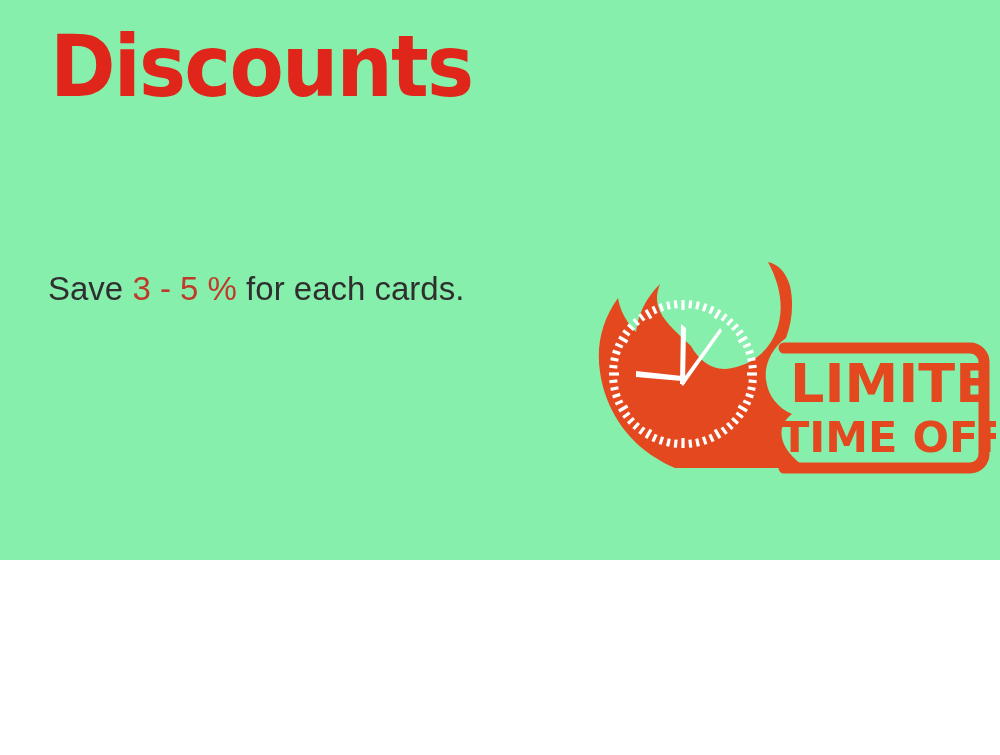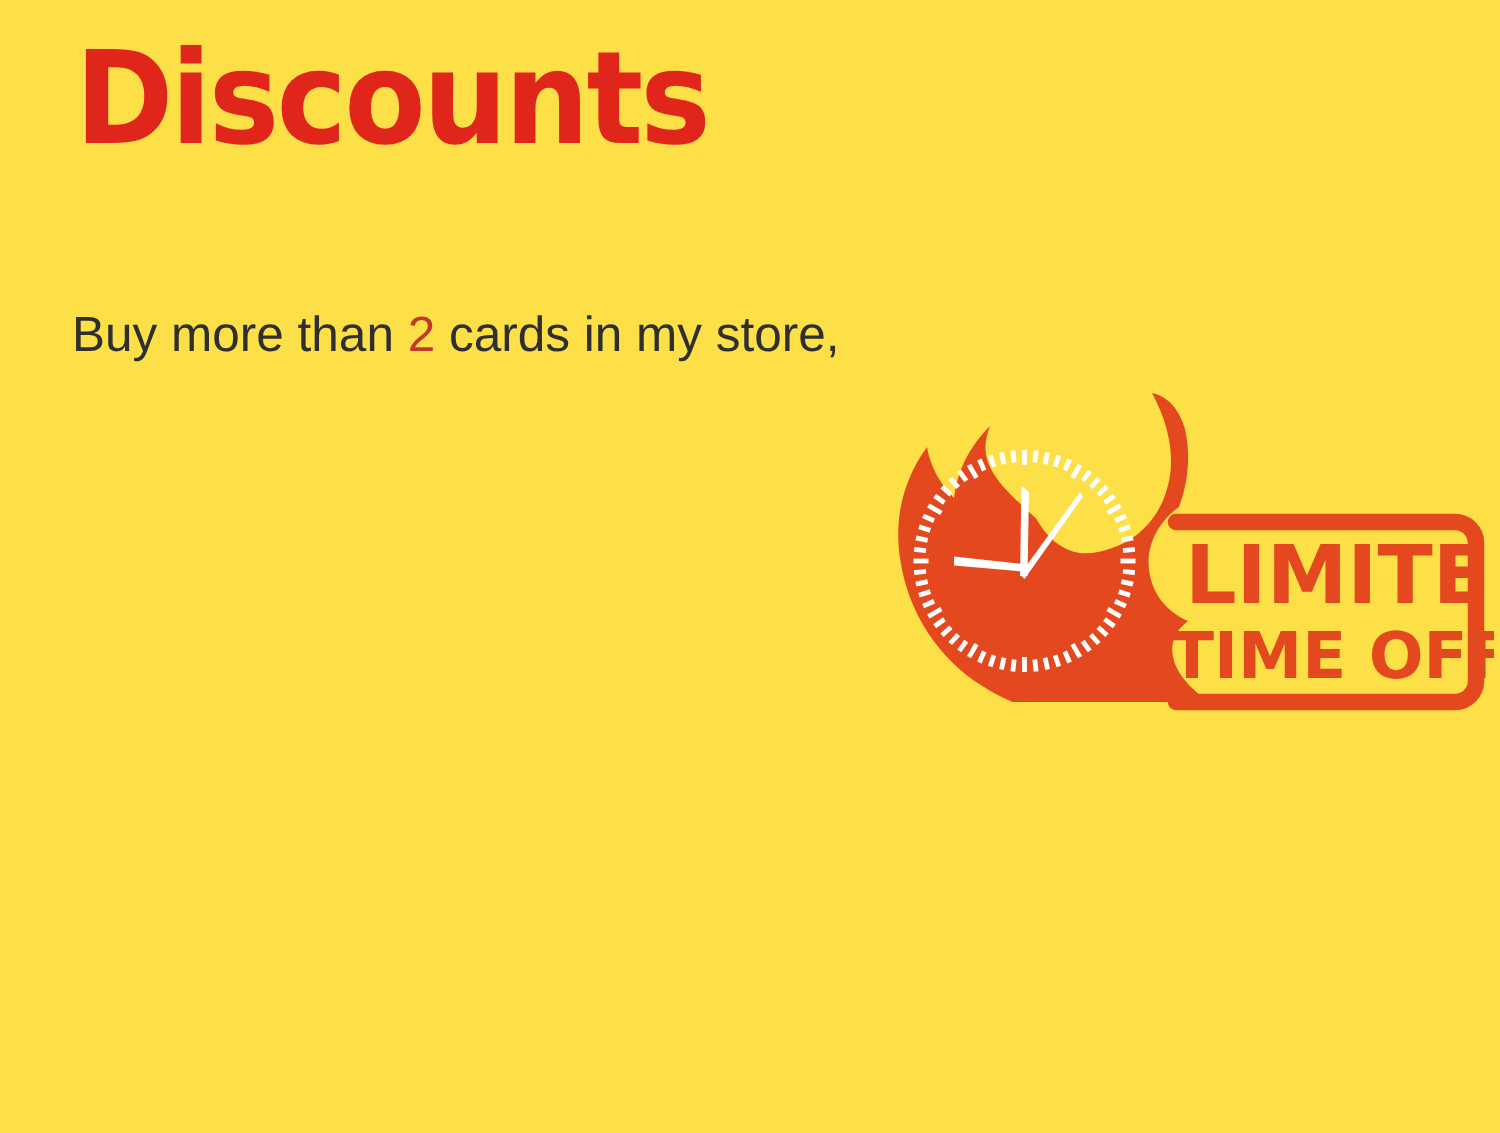--- a/index.html
+++ b/index.html
@@ -6,22 +6,22 @@
     margin: 0;
     padding: 0;
     background: #ffffff;
   }
   body {
     font-family: "Liberation Sans", sans-serif;
   }
   #page {
     position: relative;
     width: 1000px;
-    height: 755px;
-    background: #fde047;
+    height: 560px;
+    background: #86efac;
     overflow: hidden;
   }
 
   
   #title {
     position: absolute;
     left: 50px;
     top: 18px;
     font-family: "DejaVu Sans", sans-serif;
     font-weight: bold;
@@ -117,24 +117,24 @@
     letter-spacing: 0px;
   }
 </style>
 </head>
 <body>
 
 <div id="page">
 
   <div id="title">Discounts</div>
 
-  <div class="body-line" id="line-buy">
-    <span>Buy more than </span><span class="accent">2</span><span> cards in my store,</span>
+
+  <div class="body-line" id="line-save">
+    <span>Save </span><span class="accent">3 - 5 %</span><span> for each cards.</span>
   </div>
-
 
 
   <div id="badge">
     <svg viewBox="0 0 400 260" xmlns="http://www.w3.org/2000/svg">
 
       <g>
         <path d="M95,84
                  C 78,68 66,58 62,44
                  C 60,36 61,30 64,22
                  C 50,36 42,52 40,70

